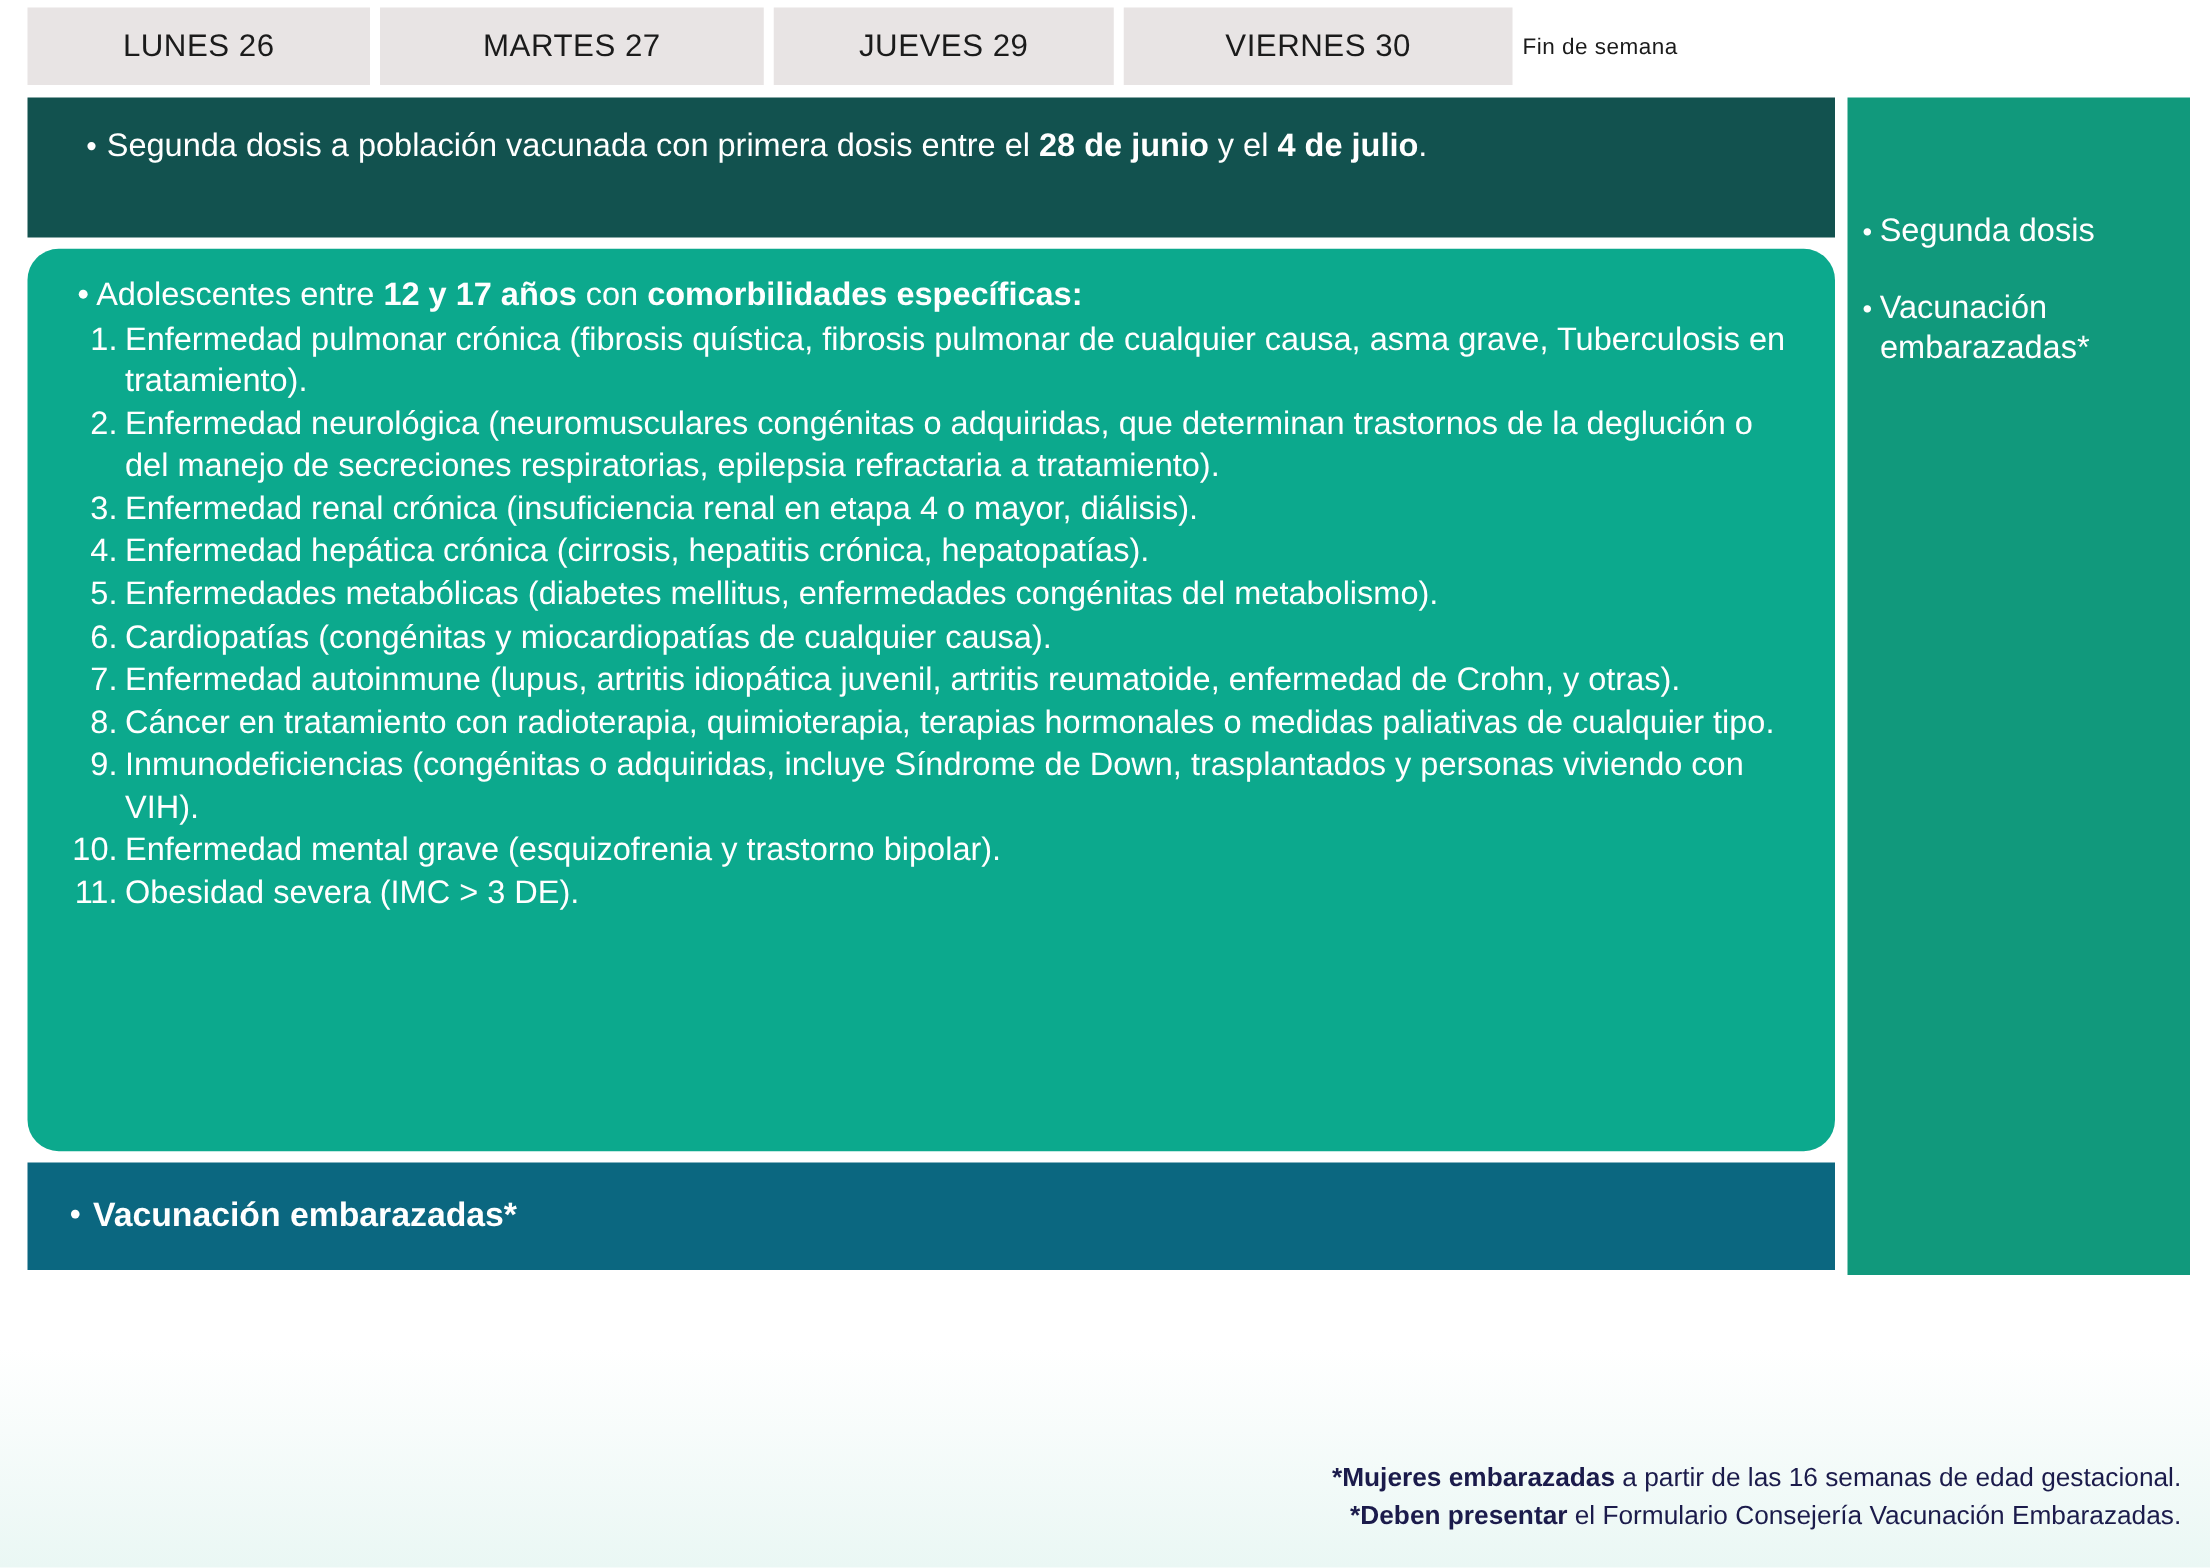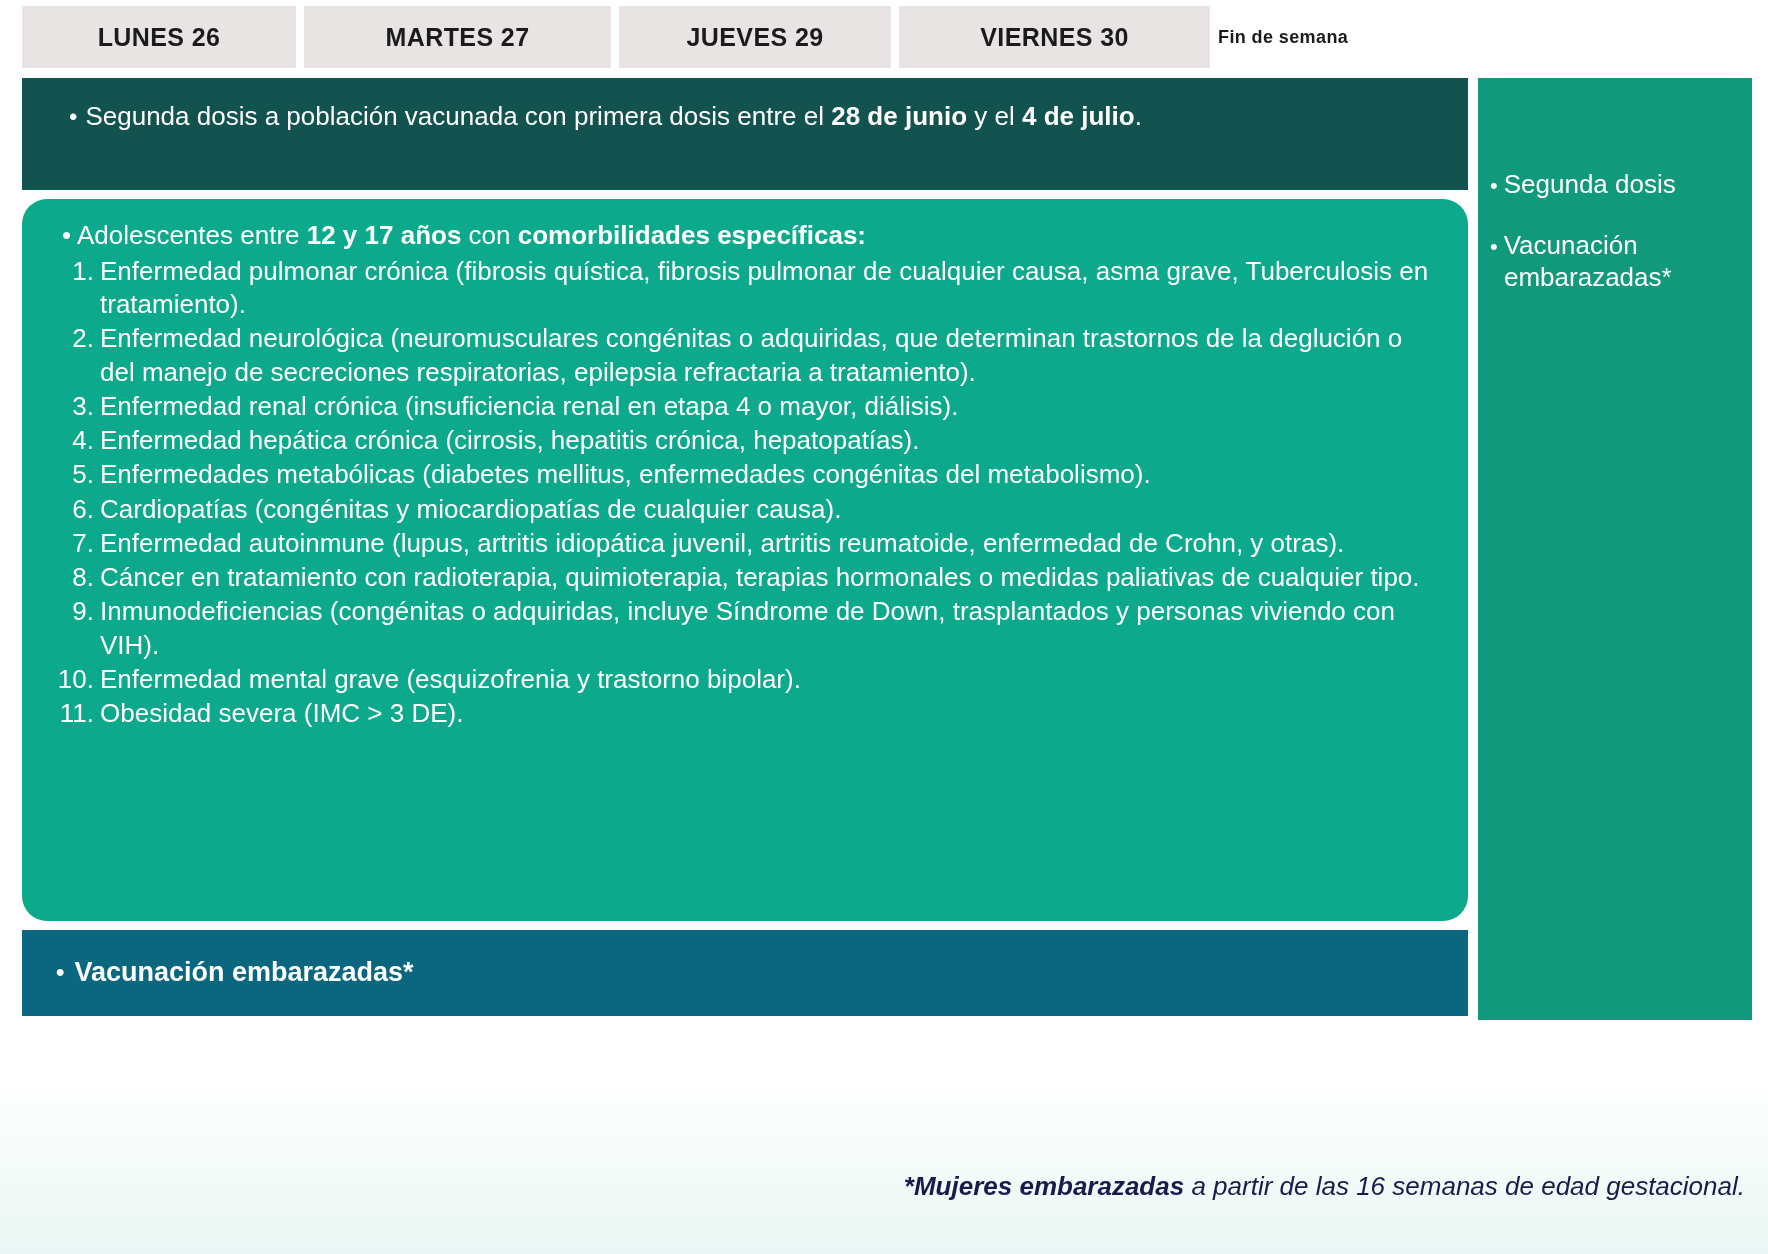--- a/index.html
+++ b/index.html
@@ -31,21 +31,21 @@
     height: 62px;
     display: flex;
     align-items: stretch;
     gap: 8px;
   }
   .day-cell {
     background: #e8e4e4;
     display: flex;
     align-items: center;
     justify-content: center;
-    font-weight: bold;
+    font-weight: normal;
     font-size: 25px;
     letter-spacing: 0.4px;
     color: #1b1b1b;
   }
   .day-cell.d1 { width: 274px; }
   .day-cell.d2 { width: 307px; }
   .day-cell.d3 { width: 285px; }
   .day-cell.d4 { width: 272px; }
   .day-cell.d5 { width: 311px; }
   .day-cell.weekend {
@@ -152,23 +152,22 @@
   .weekend-col .wk-item .bullet { font-size: 22px; margin-right: 6px; }
 
   
   .footnotes {
     position: absolute;
     left: 0;
     top: 1168px;
     width: 1745px;
     text-align: right;
     color: #1b1b4b;
-    font-size: 26px;
+    font-size: 21px;
     line-height: 1.45;
-    font-style: italic;
   }
   .footnotes .fn b { font-weight: bold; }
 </style>
 </head>
 <body>
 
 <div class="page">
 
   <div class="days-row">
     <div class="day-cell d1">
@@ -226,15 +225,18 @@
     </div>
     <div class="wk-item">
       <span class="bullet">•</span><span>Vacunación embarazadas*</span>
     </div>
   </div>
 
   <div class="footnotes">
     <div class="fn">
       <b>*Mujeres embarazadas</b><span> a partir de las 16 semanas de edad gestacional.</span>
     </div>
+    <div class="fn">
+      <b>*Deben presentar</b><span> el Formulario Consejería Vacunación Embarazadas.</span>
+    </div>
   </div>
 
 </div>
 
 </body></html>

